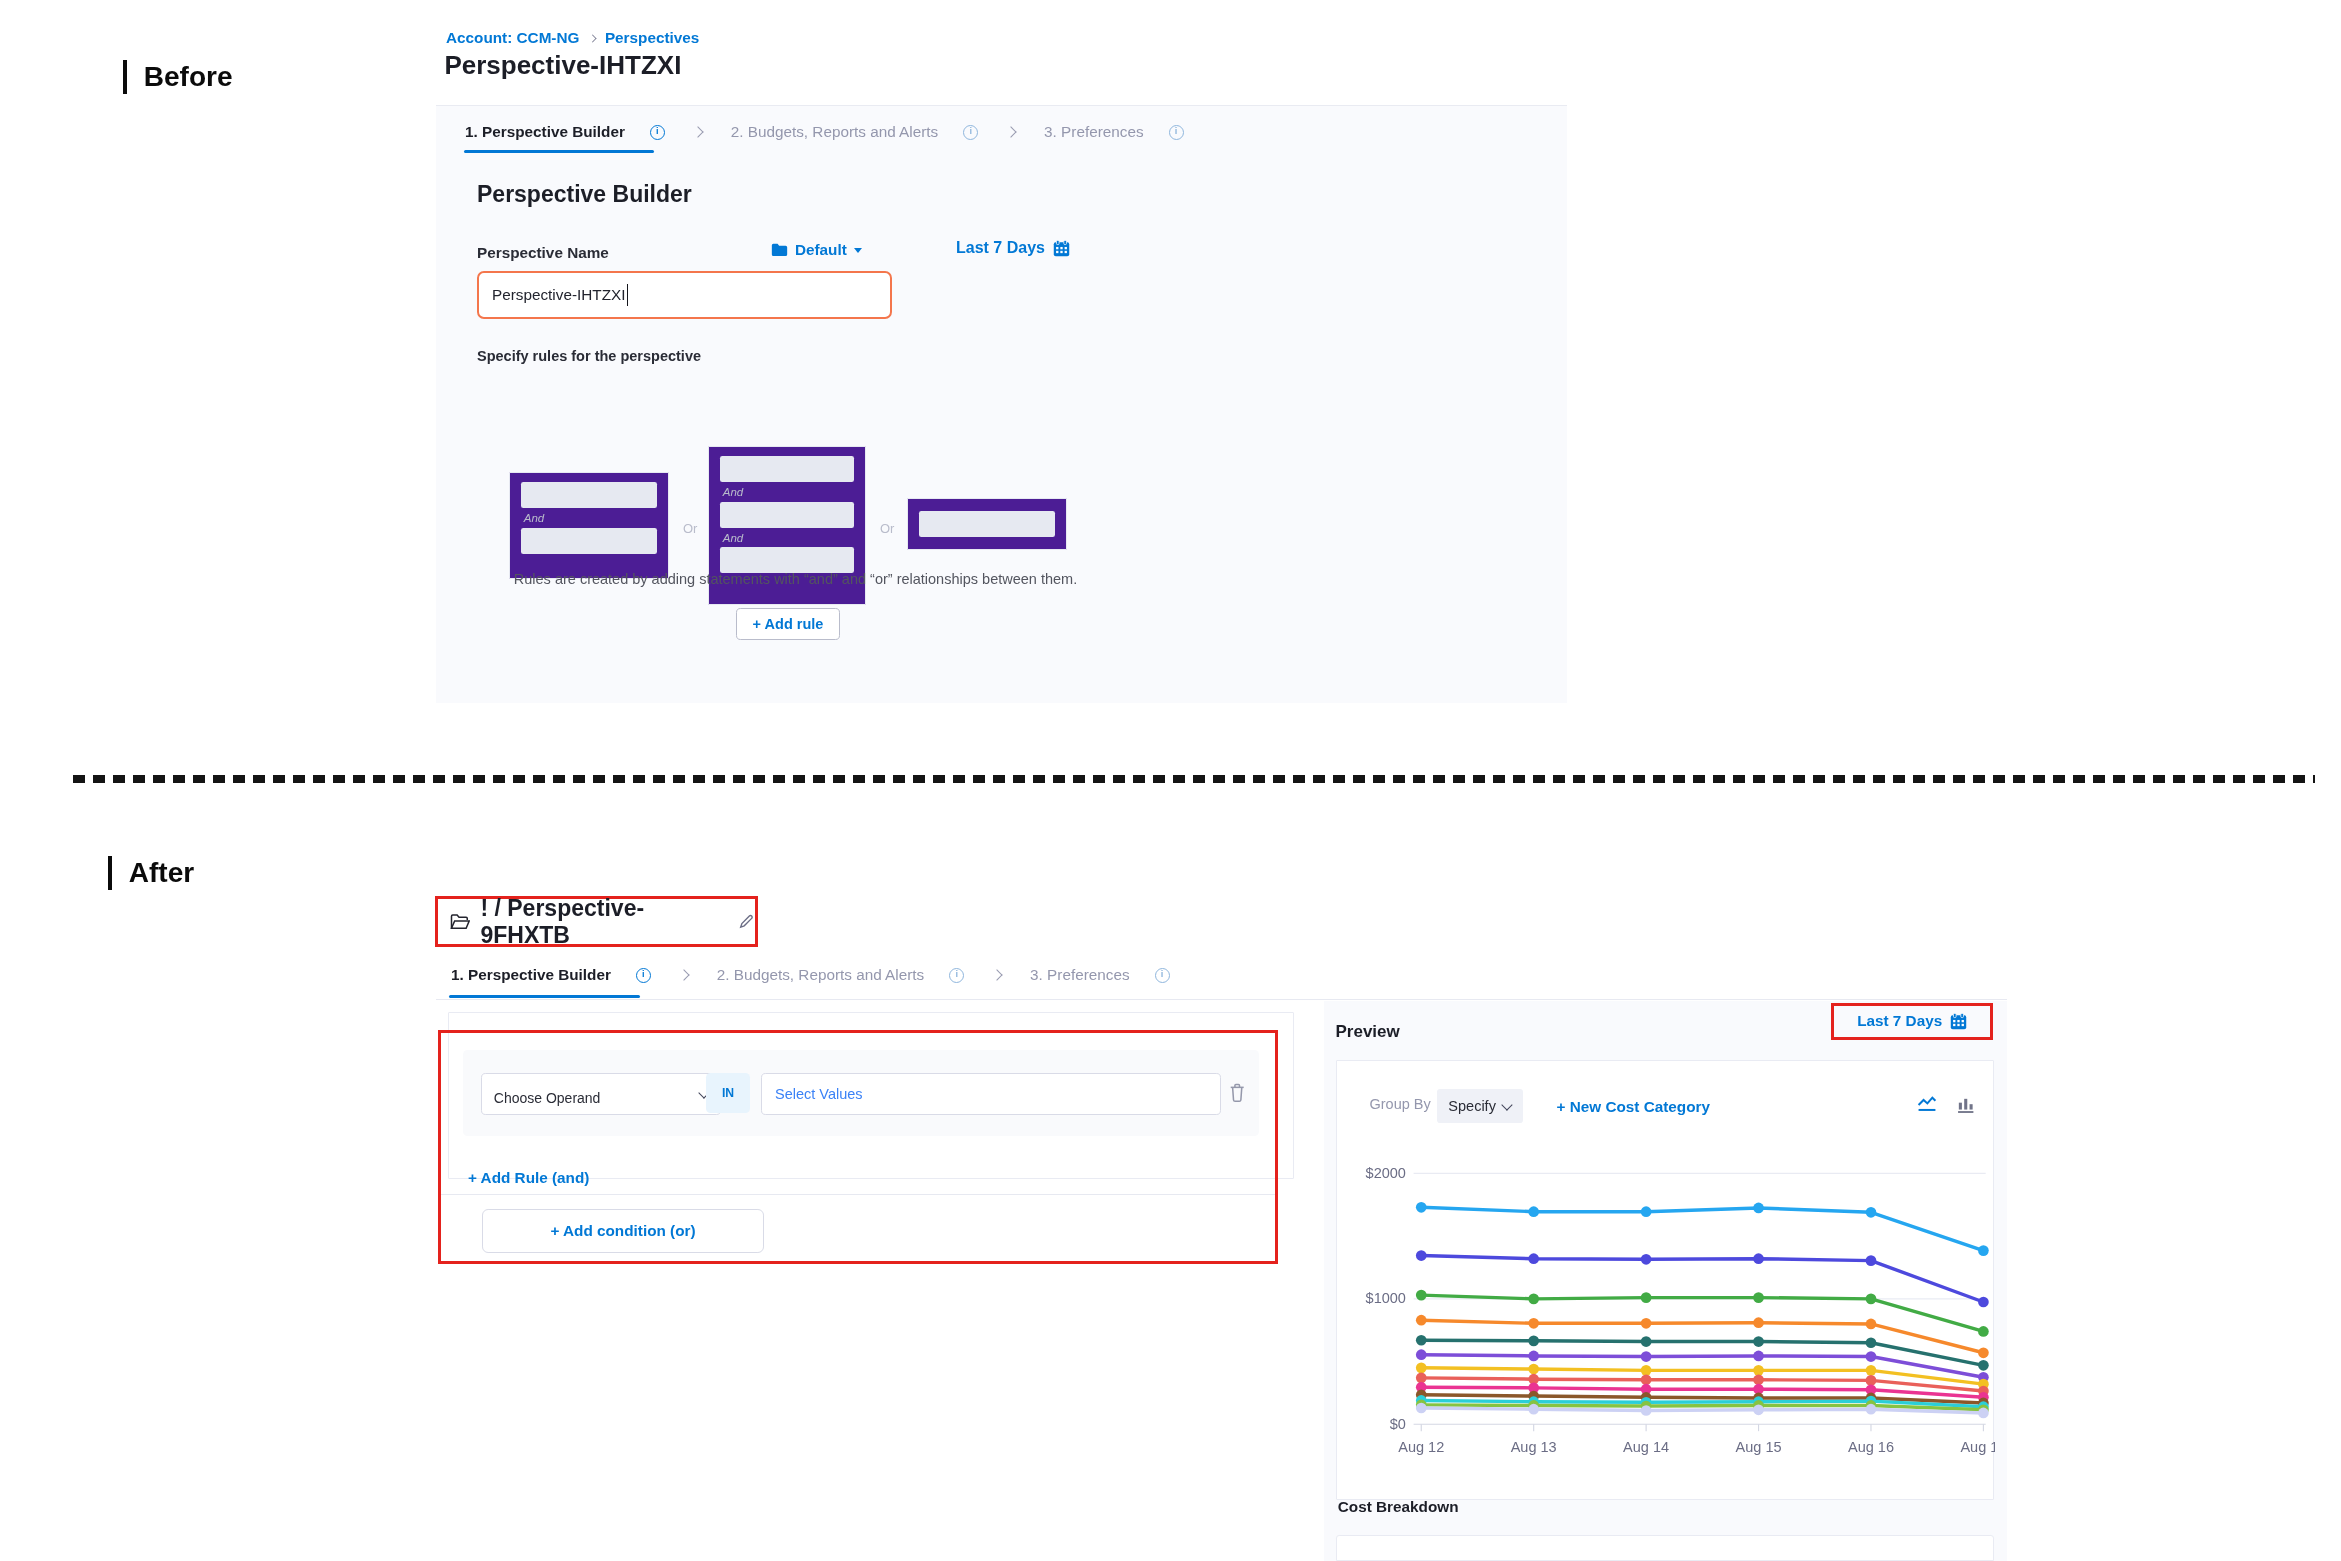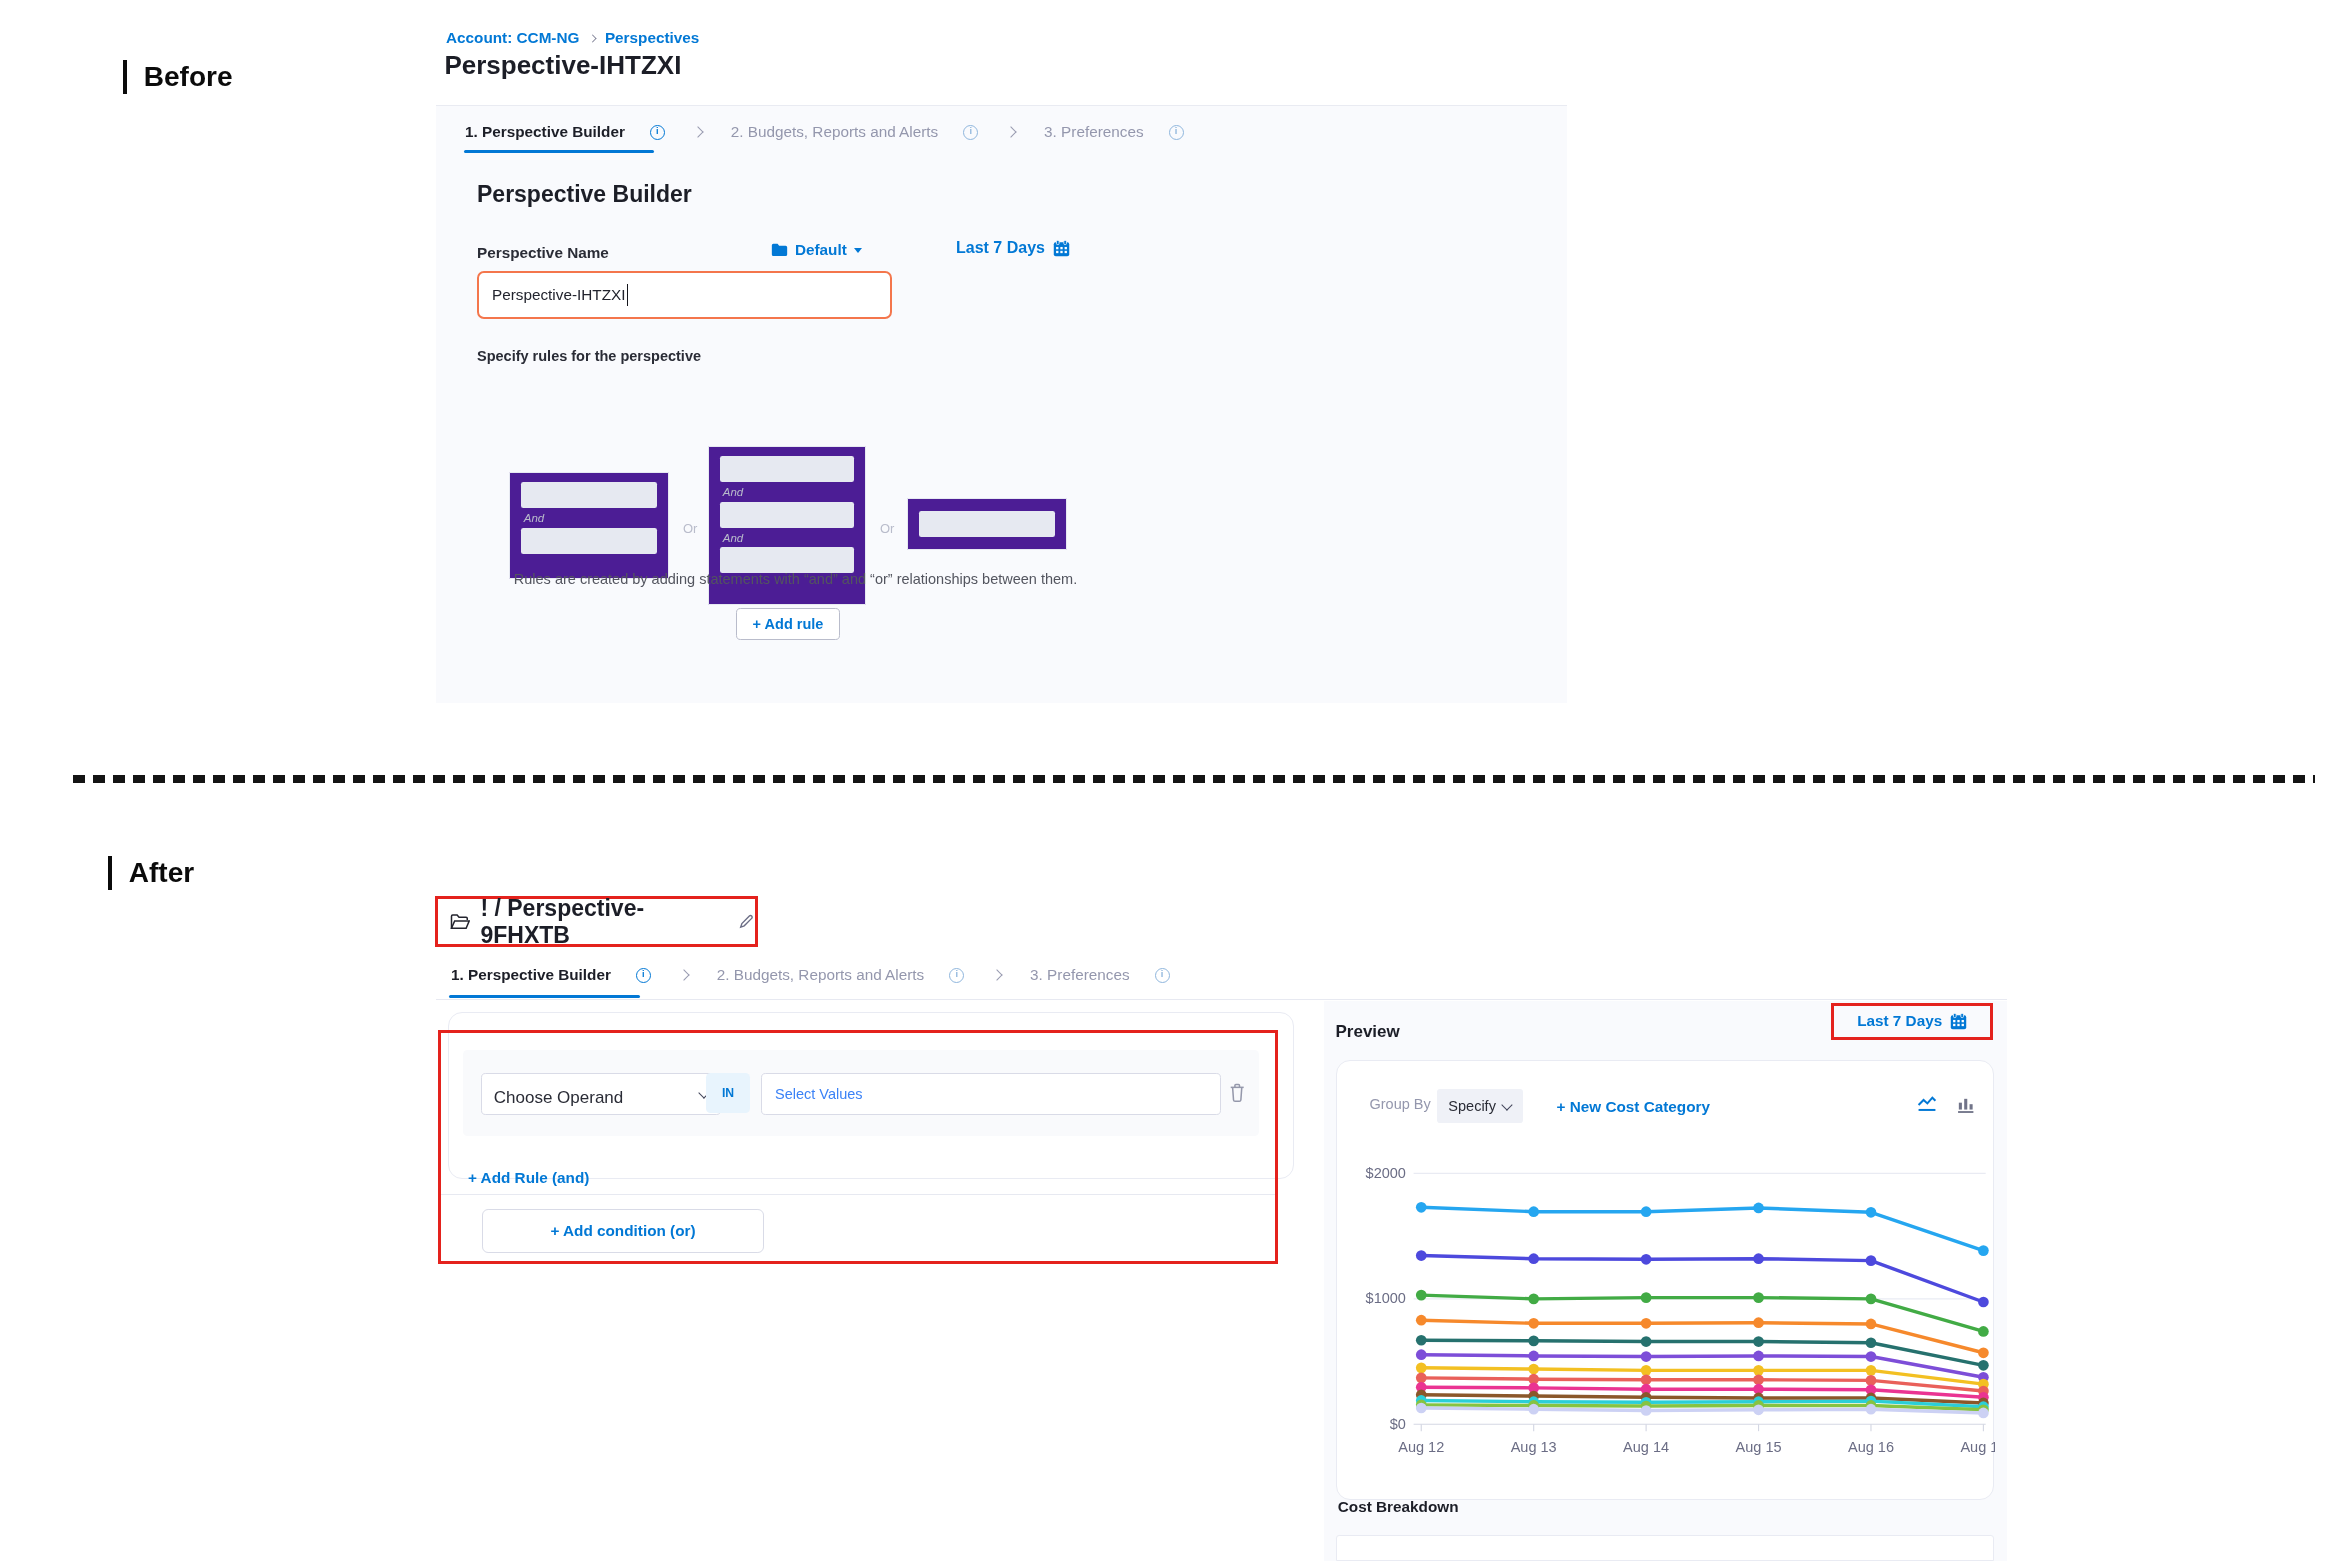--- a/index.html
+++ b/index.html
@@ -26,21 +26,21 @@
   .caret-dn{width:0;height:0;border-left:4.6px solid transparent;border-right:4.6px solid transparent;border-top:5.4px solid #0278d5;display:inline-block;}
   .fakeinput{background:#fff;border:0.8px solid #d9dbe7;border-radius:6.1px;display:flex;align-items:center;font-size:15.3px;}
   .skelcard{background:#4c1d95;border:0.8px solid #e7e9f2;border-radius:1px;padding:9.2px 10.7px;box-sizing:border-box;font-style:italic;}
   .skelbar{height:26px;background:#e6e9f1;border-radius:2.3px;}
   .skeltxt{font-size:11.5px;color:#b9bccb;margin:3.8px 0 3.8px 3.1px;}
   .ortxt{font-size:13px;color:#b9bccb;}
   .btn{display:flex;align-items:center;justify-content:center;background:#fff;border:0.8px solid #b9bccb;border-radius:4.6px;color:#0278d5;font-weight:700;box-sizing:border-box;}
   .redbox{border:3.1px solid #e4221d;box-sizing:border-box;}
   .link{color:#0278d5;font-weight:700;}
   .chip{display:flex;align-items:center;justify-content:center;border-radius:4.6px;box-sizing:border-box;}
-  .card{background:#fff;border:0.8px solid #e9ebf3;border-radius:14px;box-sizing:border-box;}
+  .card{background:#fff;border:0.8px solid #e9ebf3;border-radius:1px;box-sizing:border-box;}
   .dashline{height:7.7px;background:repeating-linear-gradient(90deg,#141414 0 12.2px,transparent 12.2px 20px);}
 </style>
 </head>
 <body>
 
 <div class="canvas">
 
   <div class="abs seclabel" style="left:123px;top:60px;">
     <div class="bar"></div>
     <div class="txt">Before</div>
@@ -172,21 +172,21 @@
   </div>
   <div class="abs" style="left:436px;top:999px;width:1571px;height:0.8px;background:#e7e9f1;"></div>
   <div class="abs underline" style="left:449px;top:995px;width:191px;"></div>
 
   <div class="abs card" style="left:448px;top:1012px;width:846px;height:167px;"></div>
 
   <div class="abs redbox" style="left:438px;top:1030px;width:840px;height:234px;"></div>
 
   <div class="abs" style="left:463px;top:1050px;width:796px;height:86px;background:#f9fafc;border-radius:4.6px;">
     <div class="abs fakeinput" style="left:17.6px;top:23px;width:214px;height:40px;border-radius:4.6px;padding:0 12.2px;justify-content:space-between;">
-      <span style="color:#2a2c36;font-size:17px;margin-top:7px;">Choose Operand</span>
+      <span style="color:#2a2c36;font-size:14px;margin-top:7px;">Choose Operand</span>
       <span class="chev-dn"></span>
     </div>
     <div class="abs chip" style="left:243px;top:23px;width:44px;height:40px;background:#e8f4fd;">
       <span class="blue" style="font-size:12.2px;font-weight:700;">IN</span>
     </div>
     <div class="abs fakeinput" style="left:298px;top:23px;width:445px;height:40px;border-radius:4.6px;padding-left:13px;">
       <span style="color:#3b82f6;font-size:14.5px;">Select Values</span>
     </div>
     <svg class="abs" style="left:765px;top:32px;" width="18.4" height="21.4" viewBox="0 0 24 28" fill="none" stroke="#9598ab" stroke-width="2">
       <path d="M3.5 7 h17"></path>

